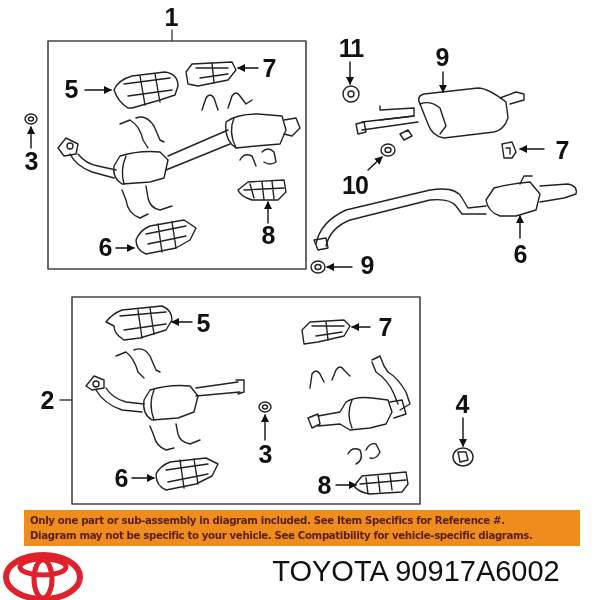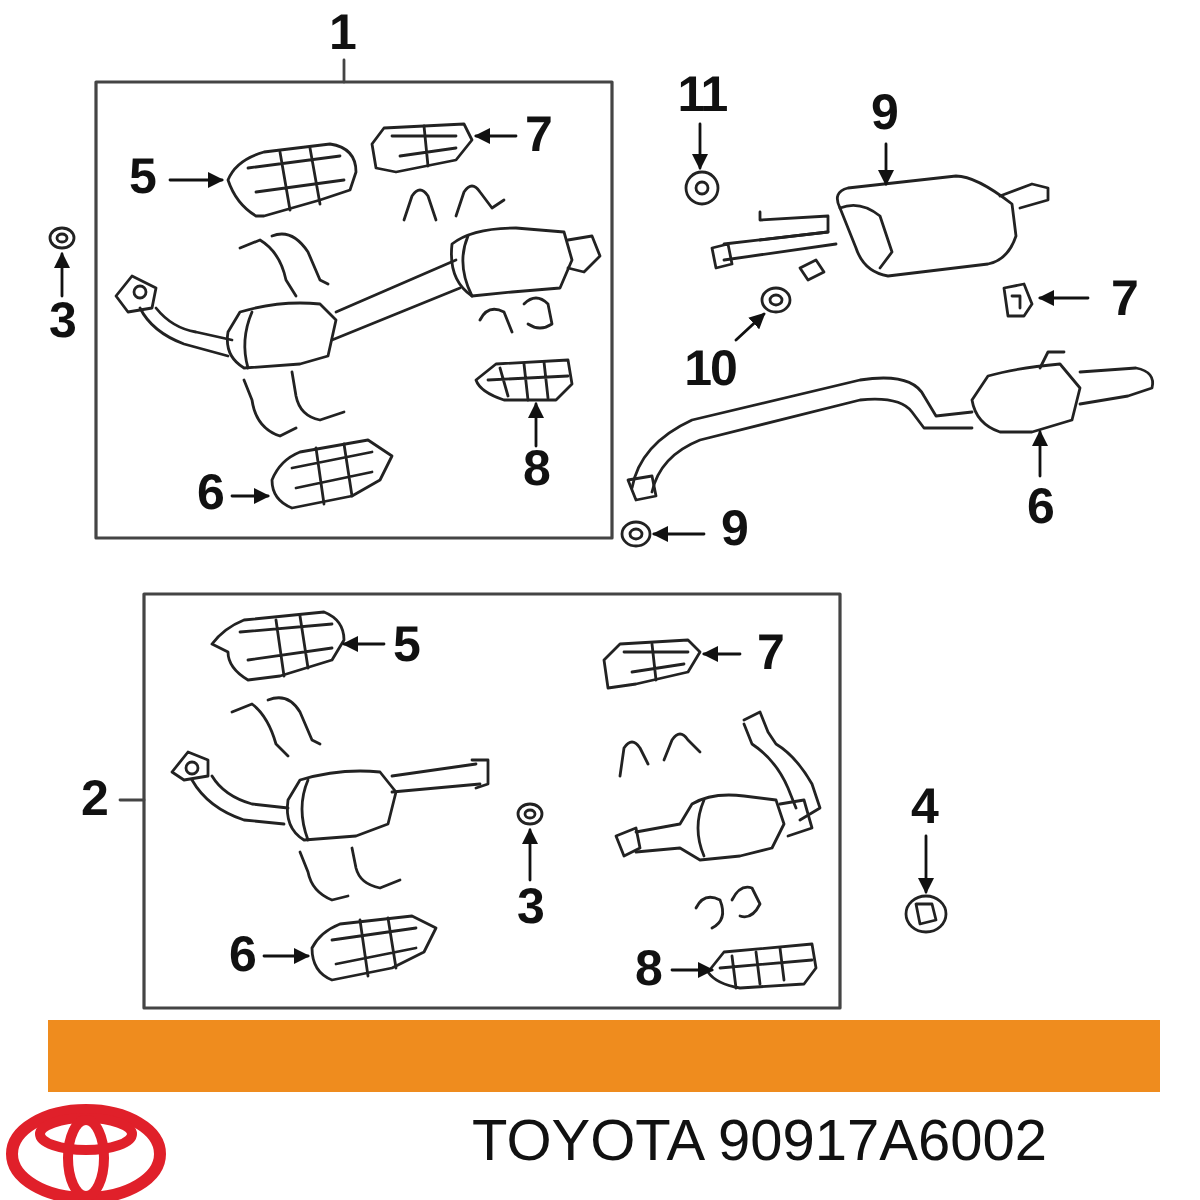--- a/index.html
+++ b/index.html
@@ -2,21 +2,21 @@
 <html><head>
   <meta charset="utf-8">
   <style>
     html, body { margin: 0; padding: 0; background: #ffffff; }
     body { width: 600px; height: 600px; position: relative; overflow: hidden; font-family: "Liberation Sans", sans-serif; }
     #diagram { position: absolute; left: 0; top: 0; width: 600px; height: 510px; }
     .callout { position: absolute; font-family: "Liberation Sans", sans-serif; font-size: 25px; font-weight: bold; color: #111; line-height: 1; transform: translate(-50%, -50%); letter-spacing: -1px; }
     .banner { position: absolute; left: 24px; top: 510px; width: 556px; height: 36px; background: #ef8c1e; box-sizing: border-box; padding: 3px 0 0 6px; }
     .banner-line { font-family: "DejaVu Sans", sans-serif; font-weight: bold; font-size: 10.2px; color: #5a1e10; line-height: 15px; white-space: nowrap; letter-spacing: -0.35px; }
     .logo { position: absolute; left: 2px; top: 549px; width: 82px; height: 52px; }
-    .part-title { position: absolute; left: 236px; top: 555px; width: 360px; text-align: left; font-family: "Liberation Sans", sans-serif; font-size: 29px; color: #111; white-space: nowrap; }
+    .part-title { position: absolute; left: 236px; top: 555px; width: 360px; text-align: center; font-family: "Liberation Sans", sans-serif; font-size: 29px; color: #111; white-space: nowrap; }
   </style>
 </head>
 <body>
 
 <div id="diagram">
   <svg width="600" height="510" viewBox="0 0 600 510" xmlns="http://www.w3.org/2000/svg" fill="none" stroke="#222" stroke-width="1.4" stroke-linejoin="round" stroke-linecap="round">
     <defs>
       <marker id="ah" markerWidth="8" markerHeight="8" refX="7" refY="4" orient="auto" markerUnits="userSpaceOnUse">
         <path d="M0,0 L8,4 L0,8 Z" fill="#111" stroke="none"></path>
       </marker>
@@ -227,20 +227,22 @@
   <div class="callout" style="left:203px;top:323px">5</div>
   <div class="callout" style="left:385px;top:327px">7</div>
   <div class="callout" style="left:47px;top:400px">2</div>
   <div class="callout" style="left:265px;top:454px">3</div>
   <div class="callout" style="left:462px;top:404px">4</div>
   <div class="callout" style="left:121px;top:478px">6</div>
   <div class="callout" style="left:324px;top:485px">8</div>
 </div>
 
 <div class="banner">
+  <div class="banner-line">Only one part or sub-assembly in diagram included. See Item Specifics for Reference #.</div>
+  <div class="banner-line">Diagram may not be specific to your vehicle. See Compatibility for vehicle-specific diagrams.</div>
 </div>
 
 <div class="logo">
   <svg width="82" height="52" viewBox="0 0 82 52" xmlns="http://www.w3.org/2000/svg" fill="none" stroke="#e0202a">
     <ellipse cx="41" cy="28" rx="37" ry="22" stroke-width="6"></ellipse>
     <ellipse cx="41" cy="18" rx="23" ry="8" stroke-width="5"></ellipse>
     <ellipse cx="41" cy="30" rx="9" ry="19" stroke-width="5"></ellipse>
   </svg>
 </div>
 

